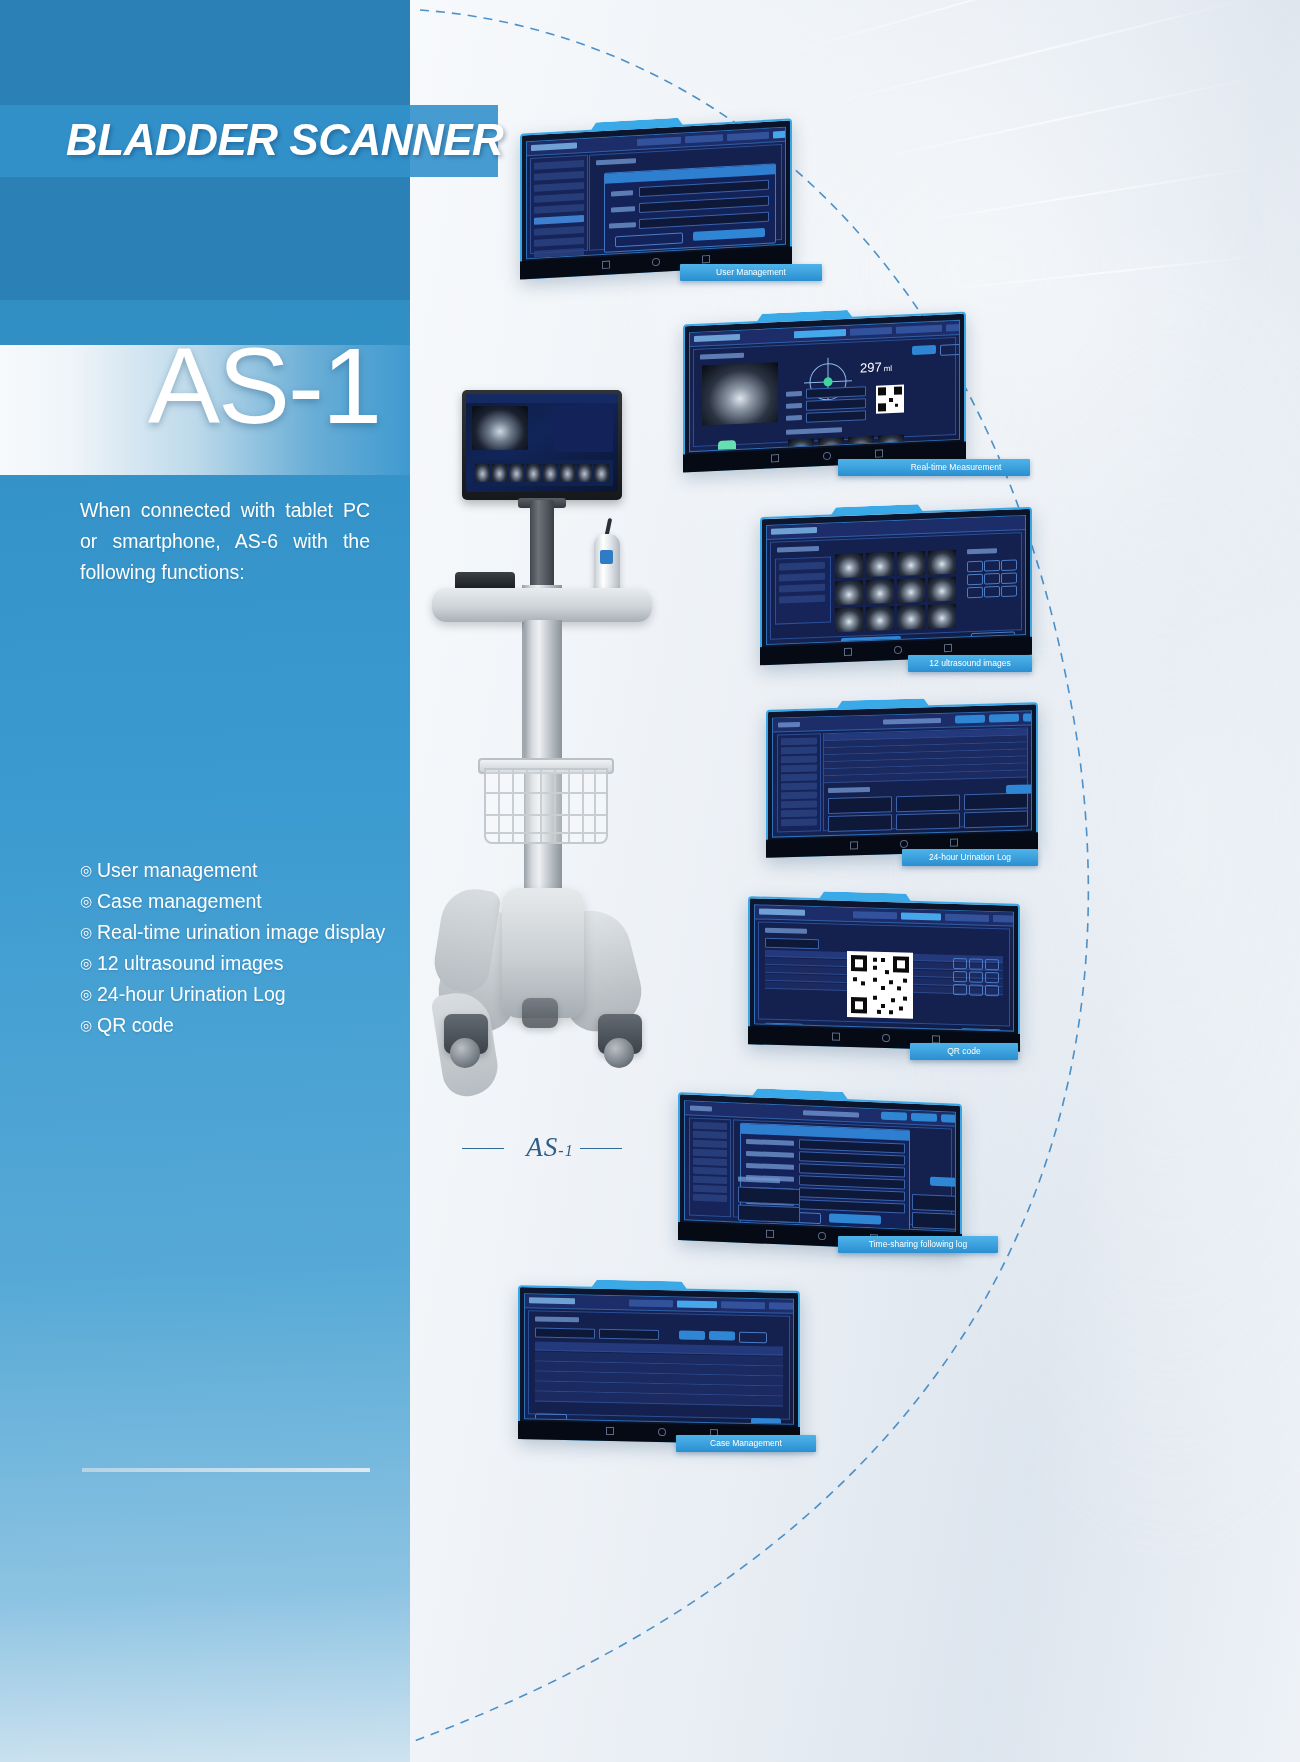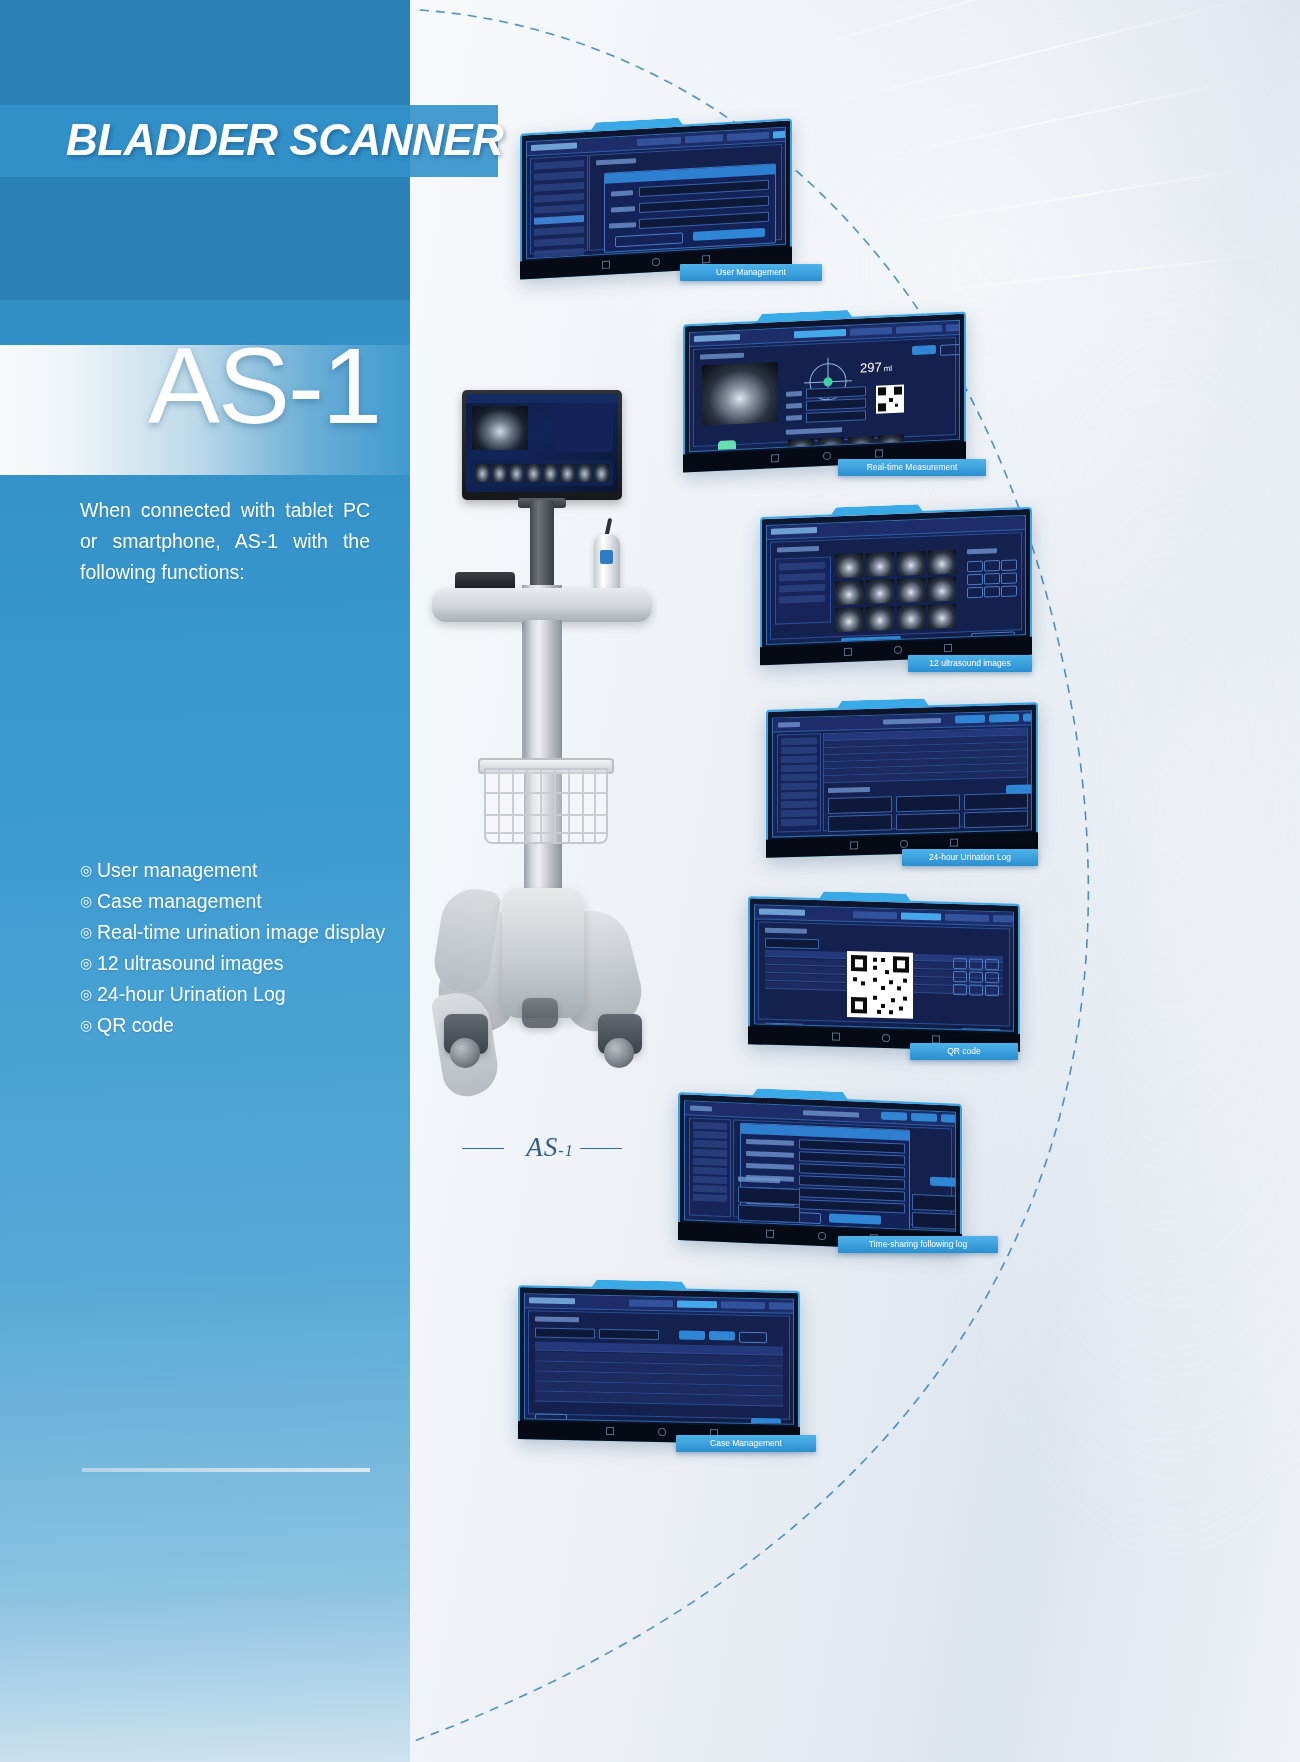--- a/index.html
+++ b/index.html
@@ -176,21 +176,21 @@
     <div class="left-top-solid"></div>
   </div>
   <div class="title-chip"></div>
   <div class="title-chip2"></div>
   <div class="brand-title">BLADDER SCANNER</div>
 
   <div class="as1-band"></div>
   <div class="as1-text">AS-1</div>
 
   <div class="body-copy">
-    <p class="p2">When connected with tablet PC or smartphone, AS-1 with the following functions:</p>
+    <p class="p2">When connected with tablet PC or smartphone, AS-6 with the following functions:</p>
   </div>
 
   <ul class="feature-list">
     <li><span class="bl">◎</span><span>User management</span></li>
     <li><span class="bl">◎</span><span>Case management</span></li>
     <li><span class="bl">◎</span><span>Real-time urination image display</span></li>
     <li><span class="bl">◎</span><span>12 ultrasound images</span></li>
     <li><span class="bl">◎</span><span>24-hour Urination Log</span></li>
     <li><span class="bl">◎</span><span>QR code</span></li>
   </ul>
@@ -359,21 +359,21 @@
         <div class="ui-btn" style="left:218px;top:6px;width:24px;"></div>
         <div class="ui-btn ghost" style="left:246px;top:6px;width:24px;"></div>
       </div>
     </div>
     <div class="tab-bottombar">
       <div class="navdot" style="left:88px;"></div>
       <div class="navdot" style="left:140px;border-radius:50%;"></div>
       <div class="navdot" style="left:192px;"></div>
     </div>
   </div>
-  <div class="tab-caption" style="left:838px;top:459px;width:148px;">Real-time Measurement</div>
+  <div class="tab-caption" style="left:838px;top:459px;width:148px;padding-left:44px;">Real-time Measurement</div>
 
   <div class="tablet" style="left:760px;top:512px;width:272px;height:148px;transform:skewY(-2.2deg);">
     <div class="tab-frame"></div>
     <div class="tab-notch"></div>
     <div class="tab-inner">
       <div class="ui-top">
         <div class="ui-logo"></div>
       </div>
       <div class="ui-main" style="left:3px;">
         <div class="ui-lbl" style="left:6px;top:5px;width:42px;"></div>

